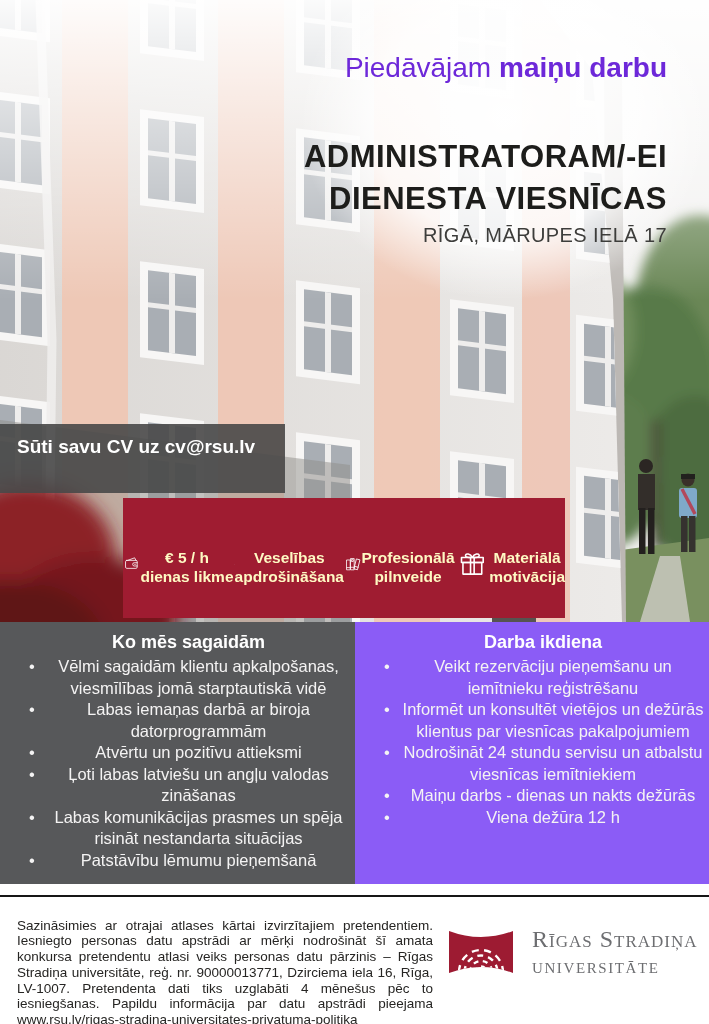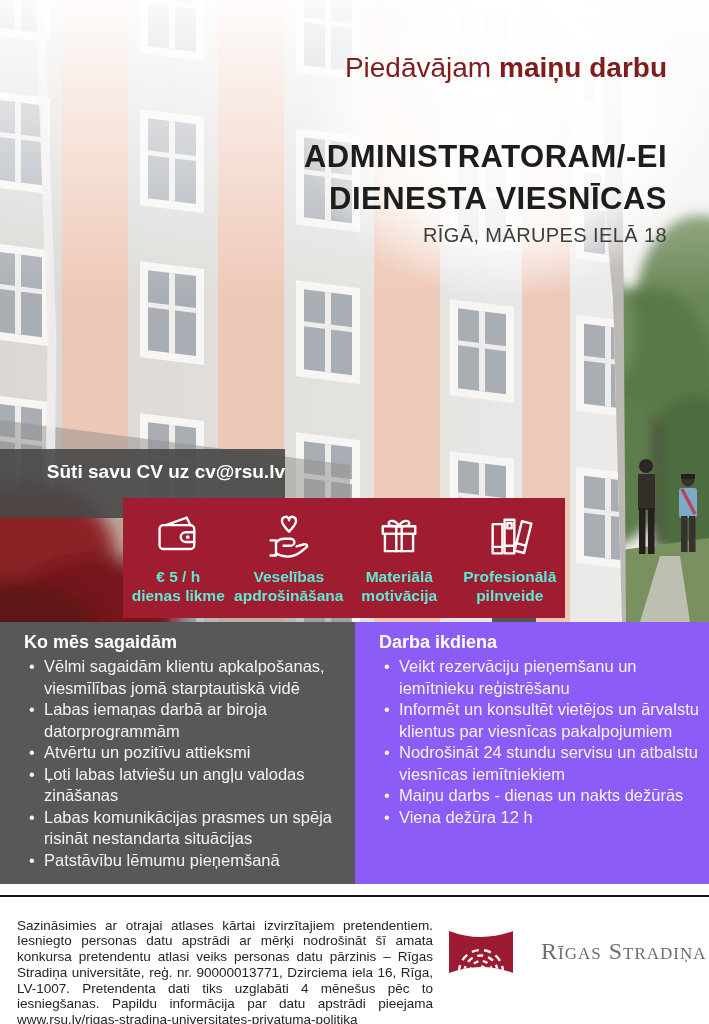--- a/index.html
+++ b/index.html
@@ -6,64 +6,64 @@
   .poster {
     position:relative; width:709px; height:1024px; background:#fff;
     overflow:hidden; font-family:"Liberation Sans", sans-serif;
   }
   .photo { position:absolute; top:0; left:0; width:709px; height:622px; }
   .photo svg { display:block; width:709px; height:622px; }
 
   
   .tagline {
     position:absolute; top:52px; right:42px; text-align:right;
-    font-size:28px; color:#7f1d1d; white-space:nowrap;
+    font-size:28px; color:#6d28d9; white-space:nowrap;
   }
   .tagline .bold { font-weight:bold; }
   .job-block { position:absolute; top:136px; right:42px; text-align:right; color:#1d1d1b; }
   .job-line { font-weight:bold; font-size:31px; line-height:42px; letter-spacing:.5px; white-space:nowrap; }
   .location { font-size:20px; color:#3d3d3b; letter-spacing:.4px; margin-top:4px; white-space:nowrap; }
 
   
   .cv-box {
-    position:absolute; left:0; top:449px; width:285px; height:69px;
+    position:absolute; left:0; top:424px; width:285px; height:69px;
     background:rgba(72,72,72,.90); color:#fff; font-weight:bold;
-    font-size:19px; line-height:24px; padding:11px 0 0 17px; box-sizing:border-box;text-align:right;
+    font-size:19px; line-height:24px; padding:11px 0 0 17px; box-sizing:border-box;
   }
 
   
   .band {
     position:absolute; left:123px; top:498px; width:442px; height:120px;
     background:#9f1c31; display:flex; justify-content:space-evenly;
     padding-top:12px; box-sizing:border-box;
   }
-  .benefit { display:flex; flex-direction:column; align-items:center; color:#5eead4; width:25%; }
+  .benefit { display:flex; flex-direction:row; align-items:center; color:#fef9c3; width:25%; }
   .benefit svg { width:52px; height:52px; stroke:#fff; fill:none; stroke-width:2.2;
                  stroke-linecap:round; stroke-linejoin:round; }
   .blabel { margin-top:5px; text-align:center; font-weight:bold; font-size:15.5px; line-height:19px; white-space:nowrap; }
 
   
   .panels { position:absolute; top:622px; left:0; width:709px; height:262px; display:flex; }
-  .panel { color:#fff; box-sizing:border-box; padding:10px 2px 0 24px; }
+  .panel { color:#fff; box-sizing:border-box; padding:10px 2px 0 24px;text-align:center; }
   .panel-left  { width:355px; background:#57585a; }
   .panel-right { width:354px; background:#8b5cf6; }
   .panel h2 { margin:0 0 3px 0; font-size:18px; font-weight:bold; }
   .plist { list-style:none; margin:0; padding:0; font-size:16.5px; line-height:21.5px; color:#f4f3f3; }
   .plist li { position:relative; padding-left:20px; }
   .plist li::before { content:"\2022"; position:absolute; left:5px; }
 
   
   .divider { position:absolute; top:895px; left:0; width:709px; height:2px; background:#161616; }
   .footer-text {
     position:absolute; top:904px; left:17px; width:416px;
     font-size:13.5px; line-height:15.8px; text-align:justify; color:#262523;
   }
   .logo { position:absolute; top:927px; left:448px; display:flex; align-items:center; }
   .logo-mark svg { width:66px; height:50px; display:block; }
-  .logo-text { margin-left:27px; font-family:"Liberation Serif", serif; font-variant:small-caps;
+  .logo-text { margin-left:18px; font-family:"Liberation Serif", serif; font-variant:small-caps;
                color:#6d6e71; line-height:1.05; }
   .logo-name1 { font-size:24px; letter-spacing:1px; }
   .logo-name2 { font-size:21px; letter-spacing:1.6px; margin-top:2px; }
 </style>
 </head>
 <body>
 
 <div class="poster">
 
   <div class="photo">
@@ -178,21 +178,21 @@
       <rect width="709" height="300" fill="url(#topfade)"></rect>
       <rect x="300" y="-60" width="409" height="360" fill="url(#radfade)"></rect>
     </svg>
   </div>
 
   <div class="tagline"><span>Piedāvājam </span><span class="bold">maiņu darbu</span></div>
 
   <div class="job-block">
     <div class="job-line">ADMINISTRATORAM/-EI</div>
     <div class="job-line">DIENESTA VIESNĪCAS</div>
-    <div class="location">RĪGĀ, MĀRUPES IELĀ 18</div>
+    <div class="location">RĪGĀ, MĀRUPES IELĀ 17</div>
   </div>
 
   <div class="cv-box">
     <div>Sūti savu CV uz cv@rsu.lv</div>
   </div>
 
   <div class="band">
 
     <div class="benefit">
       <svg viewBox="0 0 48 48">
@@ -210,74 +210,74 @@
     <div class="benefit">
       <svg viewBox="0 0 48 48">
         <path d="M24 20 C22 17.5 17.5 14 17.5 10 C17.5 5.5 24 4.8 24 9.5 C24 4.8 30.5 5.5 30.5 10 C30.5 14 26 17.5 24 20 Z"></path>
         <path d="M12 30 C14 27.5 17 26.5 20 26.5 H25 C27.2 26.5 29 27.9 29 29.7 C29 31.5 27.2 33 25 33 H19"></path>
         <path d="M12 40 C15 42 19 43 23 43 C28 43 31 41.5 35 38.5 L40 34.5 C41.5 33.3 40.5 31 38 31.6 L31 33.6"></path>
         <path d="M7 28 H12 V42 H7"></path>
       </svg>
       <div class="blabel">
         <div>Veselības</div>
         <div>apdrošināšana</div>
-      </div>
-    </div>
-
-    <div class="benefit">
-      <svg viewBox="0 0 48 48">
-        <rect x="11" y="22" width="26" height="16"></rect>
-        <rect x="9" y="15" width="30" height="7"></rect>
-        <path d="M21.5 15 V38 M26.5 15 V38"></path>
-        <path d="M24 15 C21.5 9.5 14.5 8.5 14.5 12.5 C14.5 15.3 19.5 15 24 15 C28.5 15 33.5 15.3 33.5 12.5 C33.5 8.5 26.5 9.5 24 15 Z"></path>
-      </svg>
-      <div class="blabel">
-        <div>Materiālā</div>
-        <div>motivācija</div>
       </div>
     </div>
 
     <div class="benefit">
       <svg viewBox="0 0 48 48">
         <rect x="8" y="13" width="9" height="27"></rect>
         <path d="M8 34 H17"></path>
         <rect x="19" y="9" width="9" height="31"></rect>
         <rect x="21.5" y="12" width="4" height="5"></rect>
         <path d="M19 33 H28"></path>
         <g transform="rotate(14 36 25)">
           <rect x="31.5" y="11" width="9" height="28"></rect>
           <path d="M31.5 32 H40.5"></path>
         </g>
       </svg>
       <div class="blabel">
         <div>Profesionālā</div>
         <div>pilnveide</div>
       </div>
     </div>
+
+    <div class="benefit">
+      <svg viewBox="0 0 48 48">
+        <rect x="11" y="22" width="26" height="16"></rect>
+        <rect x="9" y="15" width="30" height="7"></rect>
+        <path d="M21.5 15 V38 M26.5 15 V38"></path>
+        <path d="M24 15 C21.5 9.5 14.5 8.5 14.5 12.5 C14.5 15.3 19.5 15 24 15 C28.5 15 33.5 15.3 33.5 12.5 C33.5 8.5 26.5 9.5 24 15 Z"></path>
+      </svg>
+      <div class="blabel">
+        <div>Materiālā</div>
+        <div>motivācija</div>
+      </div>
+    </div>
   </div>
 
   <div class="panels">
     <div class="panel panel-left">
       <h2>Ko mēs sagaidām</h2>
       <ul class="plist">
 
       <li class="pitem">Vēlmi sagaidām klientu apkalpošanas, viesmīlības jomā starptautiskā vidē</li>
           <li class="pitem">Labas iemaņas darbā ar biroja datorprogrammām</li>
           <li class="pitem">Atvērtu un pozitīvu attieksmi</li>
           <li class="pitem">Ļoti labas latviešu un angļu valodas zināšanas</li>
           <li class="pitem">Labas komunikācijas prasmes un spēja risināt nestandarta situācijas</li>
           <li class="pitem">Patstāvību lēmumu pieņemšanā</li>
         </ul>
     </div>
     <div class="panel panel-right">
       <h2>Darba ikdiena</h2>
       <ul class="plist">
 
       <li class="pitem">Veikt rezervāciju pieņemšanu un iemītnieku reģistrēšanu</li>
-          <li class="pitem">Informēt un konsultēt vietējos un ārvalstu klientus par viesnīcas pakalpojumiem</li>
+          <li class="pitem">Informēt un konsultēt vietējos un dežūrās klientus par viesnīcas pakalpojumiem</li>
           <li class="pitem">Nodrošināt 24 stundu servisu un atbalstu viesnīcas iemītniekiem</li>
           <li class="pitem">Maiņu darbs - dienas un nakts dežūrās</li>
           <li class="pitem">Viena dežūra 12 h</li>
         </ul>
     </div>
   </div>
 
   <div class="divider"></div>
   <p class="footer-text">Sazināsimies ar otrajai atlases kārtai izvirzītajiem pretendentiem. Iesniegto personas datu apstrādi ar mērķi nodrošināt šī amata konkursa pretendentu atlasi veiks personas datu pārzinis – Rīgas Stradiņa universitāte, reģ. nr. 90000013771, Dzirciema iela 16, Rīga, LV-1007. Pretendenta dati tiks uzglabāti 4 mēnešus pēc to iesniegšanas. Papildu informācija par datu apstrādi pieejama www.rsu.lv/rigas-stradina-universitates-privatuma-politika</p>
 
@@ -294,16 +294,17 @@
           <path d="M11 45 A22 22 0 0 1 55 45" stroke-dasharray="7 5.5"></path>
           <path d="M16.5 45 A16.5 16.5 0 0 1 49.5 45" stroke-dasharray="6 5"></path>
           <path d="M22 45 A11 11 0 0 1 44 45" stroke-dasharray="5 4.5"></path>
           <path d="M27.5 45 A5.5 5.5 0 0 1 38.5 45" stroke-dasharray="4.5 4"></path>
           <path d="M30.5 41.5 H35.5"></path>
         </g>
       </svg>
     </div>
     <div class="logo-text">
       <div class="logo-name1">Rīgas Stradiņa</div>
+      <div class="logo-name2">universitāte</div>
     </div>
   </div>
 
 </div>
 
 </body></html>

